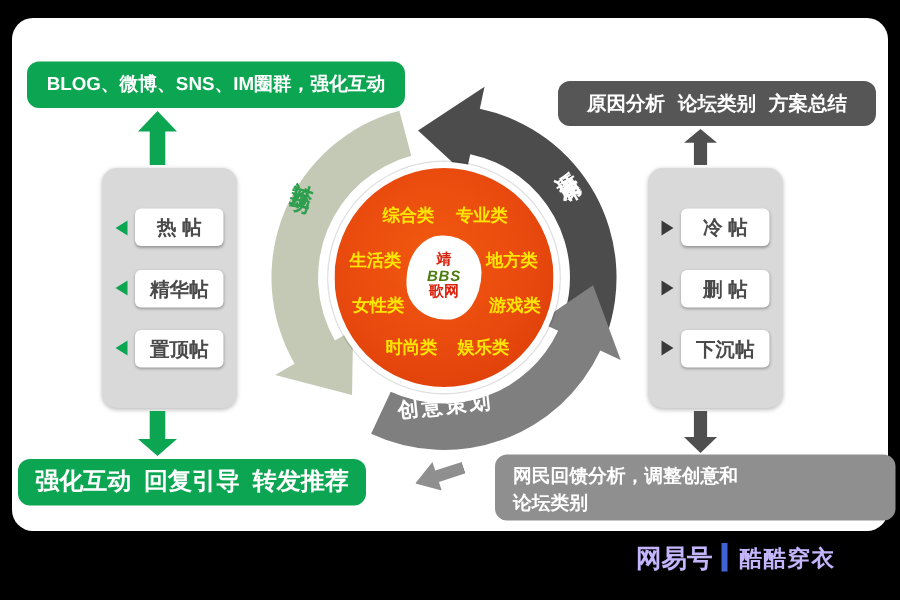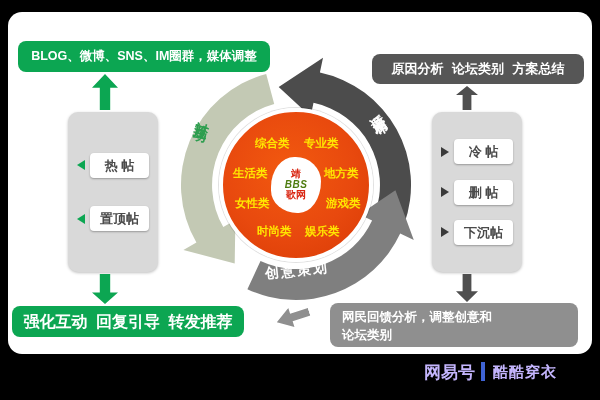--- a/index.html
+++ b/index.html
@@ -31,32 +31,36 @@
   .logo-blue{color:#4d7c0f;font-size:10px;font-weight:bold;font-style:italic;letter-spacing:.5px;}
   .footer-text{position:absolute;color:#c4b5fd;font-weight:bold;white-space:nowrap;}
   .footer-divider{position:absolute;width:4px;height:19px;background:#3f63d4;}
 </style>
 </head>
 <body>
 
 <div class="stage">
   <div class="panel-bg"></div>
 
-  <div class="box green-box" style="left:18px;top:41px;width:252px;height:31px;line-height:31px;font-size:12.5px;">BLOG、微博、SNS、IM圈群，媒体调整</div>
+  <div class="box green-box" style="left:18px;top:41px;width:252px;height:31px;line-height:31px;font-size:12.5px;">BLOG、微博、SNS、IM圈群，强化互动</div>
   <div class="box darkgray-box" style="left:372px;top:54px;width:212px;height:30px;line-height:30px;font-size:13px;word-spacing:5px;">原因分析 论坛类别 方案总结</div>
   <div class="box green-box" style="left:12px;top:306px;width:232px;height:31px;line-height:31px;font-size:16px;word-spacing:4px;">强化互动 回复引导 转发推荐</div>
-  <div class="box midgray-box" style="left:330px;top:303px;width:248px;height:44px;font-size:12.5px;text-align:left;padding:5px 0 0 12px;box-sizing:border-box;line-height:1.45;">
+  <div class="box midgray-box" style="left:330px;top:303px;width:267px;height:44px;font-size:12.5px;text-align:left;padding:5px 0 0 12px;box-sizing:border-box;line-height:1.45;">
     <div>网民回馈分析，调整创意和</div>
     <div>论坛类别</div>
   </div>
 
   <div class="side-panel" style="left:68px;top:112px;">
     <div class="panel-row">
       <span class="tri-left"></span>
       <div class="pill">热 帖</div>
+    </div>
+    <div class="panel-row">
+      <span class="tri-left"></span>
+      <div class="pill">精华帖</div>
     </div>
     <div class="panel-row">
       <span class="tri-left"></span>
       <div class="pill">置顶帖</div>
     </div>
   </div>
 
   <div class="side-panel" style="left:432px;top:112px;">
     <div class="panel-row">
       <span class="tri-right"></span>

